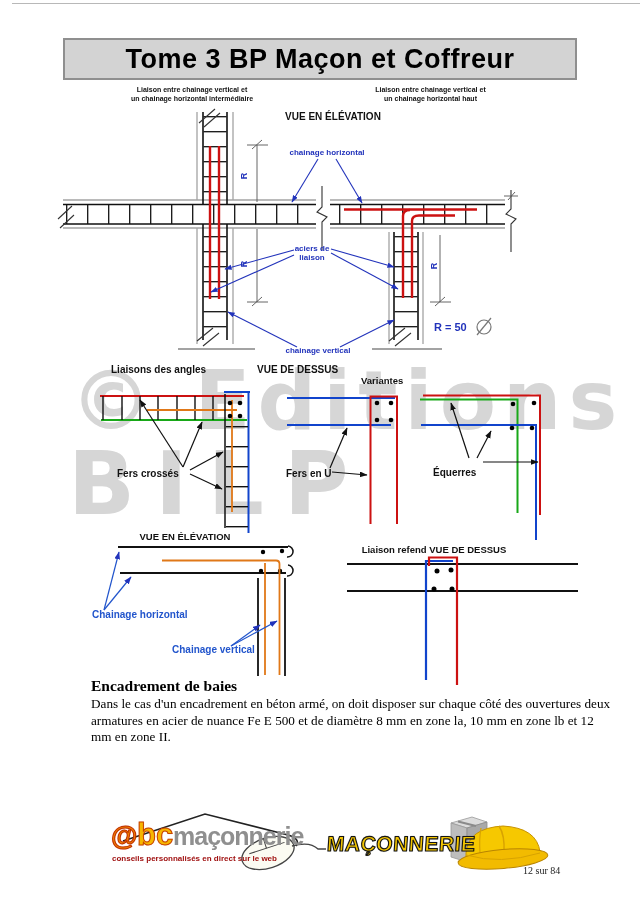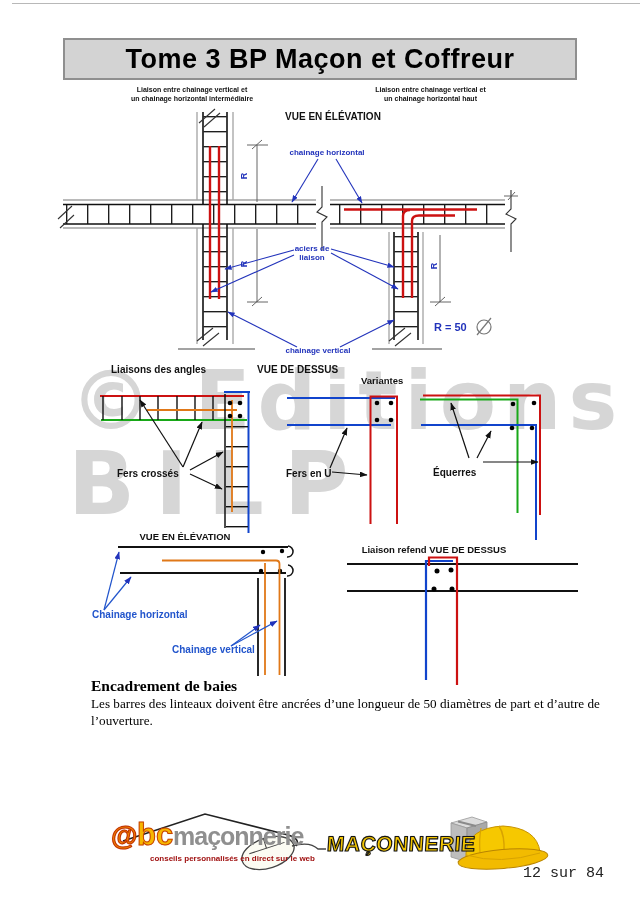--- a/index.html
+++ b/index.html
@@ -24,25 +24,25 @@
   .article{left:60px;top:677px;width:524px;color:#000;
            font-family:"Liberation Serif",serif;margin-left:31px;}
   .article h3{margin:0 0 1px 0;font-size:15.5px;}
   .article p{margin:0;font-size:13.2px;line-height:16.6px;}
   .footer{left:0;top:805px;width:640px;height:95px;}
   .f-at{left:111px;top:16px;font-size:27px;font-weight:bold;color:#ee7f00;
         -webkit-text-stroke:1px #c03000;text-shadow:0 0 1px #c03000;}
   .f-bc{left:137px;top:12px;font-size:31px;font-weight:bold;color:#f6b700;
         -webkit-text-stroke:1px #c84400;text-shadow:0 0 1px #c84400;}
   .f-name{left:173px;top:17px;font-size:25px;font-weight:bold;color:#8f8f8f;letter-spacing:-1px;}
-  .f-tag{left:112px;top:49px;font-size:8px;font-weight:bold;color:#a01111;margin-left:38px;}
+  .f-tag{left:112px;top:49px;font-size:8px;font-weight:bold;color:#a01111;}
   .f-brand{left:327px;top:27px;font-size:21px;font-weight:bold;color:#f2c400;
            -webkit-text-stroke:1.1px #141414;text-shadow:0 0 1px #141414;
            letter-spacing:0.5px;transform:skewX(-4deg);}
-  .f-page{left:523px;top:60px;font-size:15px;color:#222;font-family:Liberation Mono, monospace;}
+  .f-page{left:523px;top:60px;font-size:10px;color:#222;font-family:Liberation Serif, serif;}
 </style>
 </head>
 <body>
 
 <div class="page">
 
   <div class="abs topline"></div>
 
   <div class="abs title-box">
     <span>Tome 3 BP Maçon et Coffreur</span>
@@ -293,21 +293,21 @@
         <circle cx="437" cy="571" r="2.5"></circle>
           <circle cx="451" cy="570" r="2.5"></circle>
         <circle cx="434" cy="589" r="2.5"></circle>
           <circle cx="452" cy="589" r="2.5"></circle>
       </g>
     </g>
   </svg>
 
   <div class="abs article">
     <h3>Encadrement de baies</h3>
-    <p>Les barres des linteaux doivent être ancrées d’une longueur de 50 diamètres de part et d’autre de l’ouverture.</p>
+    <p>Dans le cas d'un encadrement en béton armé, on doit disposer sur chaque côté des ouvertures deux armatures en acier de nuance Fe E 500 et de diamètre 8 mm en zone la, 10 mm en zone lb et 12 mm en zone II.</p>
   </div>
 
   <div class="abs footer">
     <svg style="left:0;top:0;" width="640" height="95" viewBox="0 0 640 95">
 
       <path d="M123,36 L205,9 L288,30 Q301,34 296,41" fill="none" stroke="#222" stroke-width="1.6"></path>
 
       <g transform="rotate(-18 268 48)">
         <ellipse cx="268" cy="48" rx="27" ry="15" fill="#fbfbf2" stroke="#444" stroke-width="1.3"></ellipse>
         <line x1="250" y1="43" x2="287" y2="43" stroke="#444" stroke-width="1"></line>

